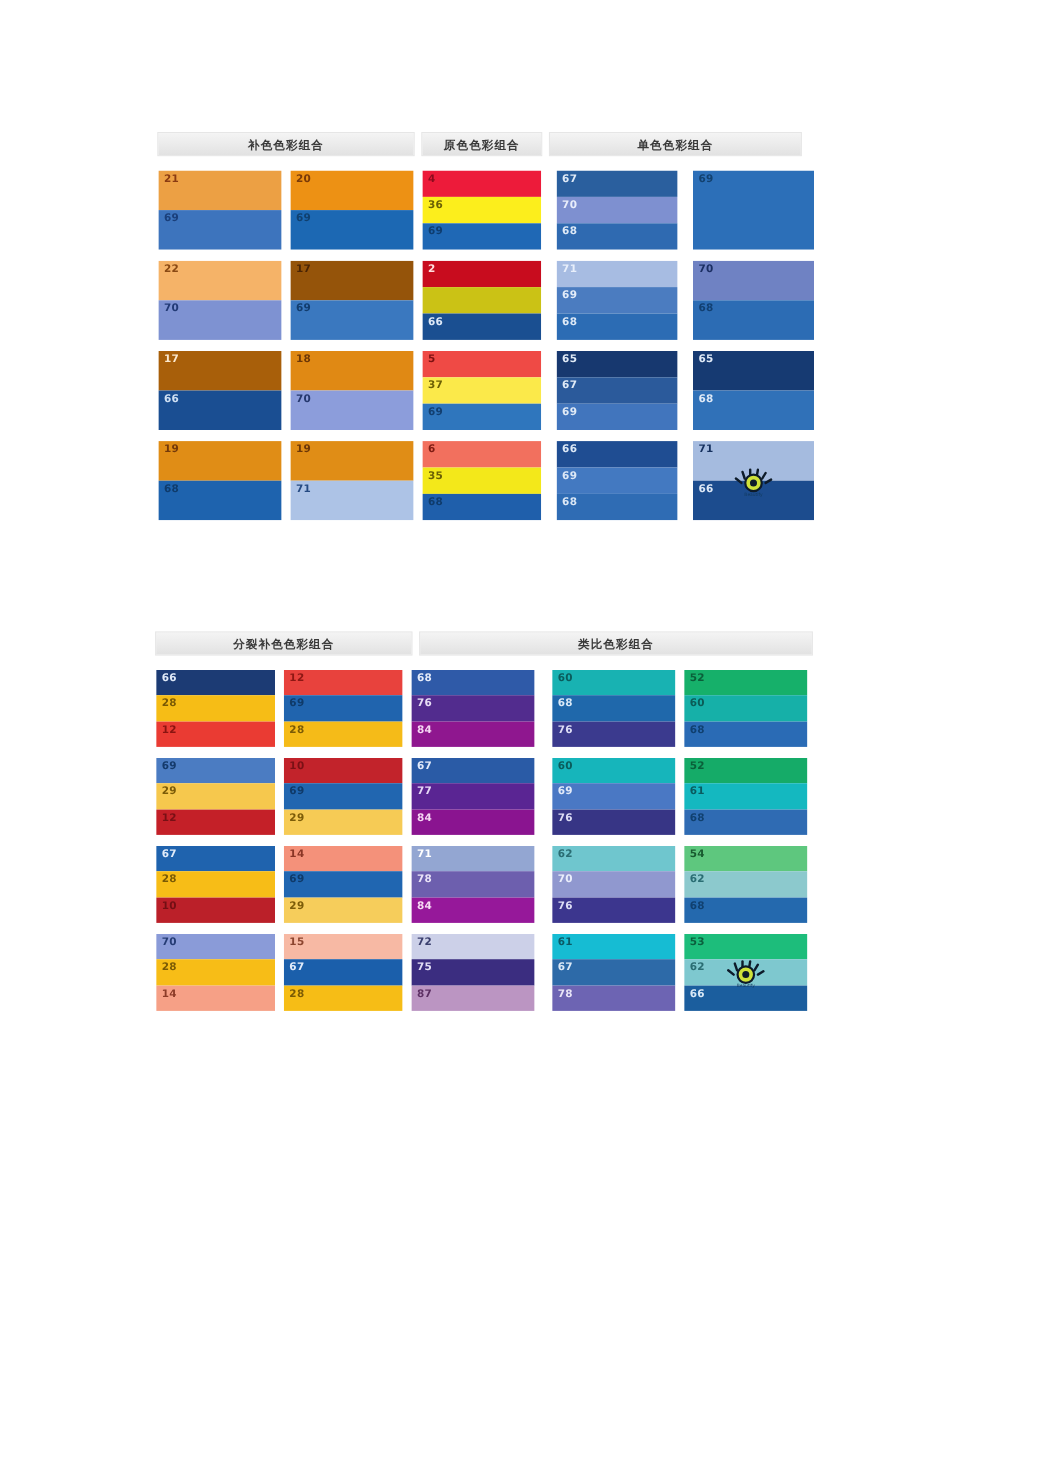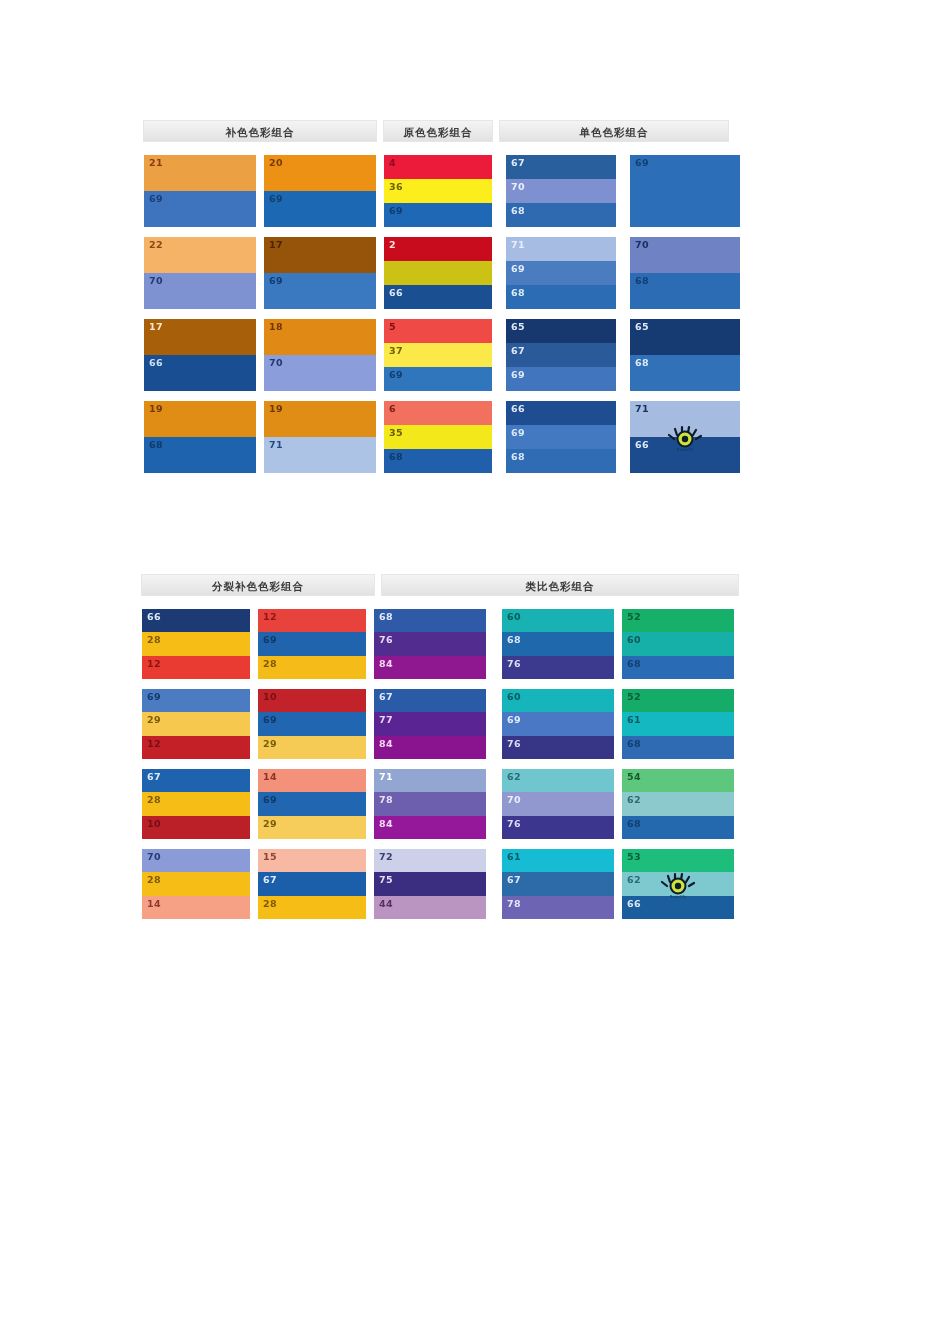--- a/index.html
+++ b/index.html
@@ -616,21 +616,21 @@
           </div>
           <div class="card-slot" style="margin-right: 14px;">
             <div class="card" style="width: 114px; height: 72px;">
               <div class="band" style="background: rgb(204, 208, 232);">
                 <span class="band-label" style="color: rgb(58, 63, 110);">72</span>
               </div>
               <div class="band" style="background: rgb(59, 45, 128);">
                 <span class="band-label" style="color: rgb(227, 223, 245);">75</span>
               </div>
               <div class="band" style="background: rgb(187, 149, 194);">
-                <span class="band-label" style="color: rgb(92, 47, 99);">44</span>
+                <span class="band-label" style="color: rgb(92, 47, 99);">87</span>
               </div>
             </div>
           </div>
           <div class="card-slot" style="margin-right: 6px;">
             <div class="card" style="width: 114px; height: 72px;">
               <div class="band" style="background: rgb(22, 188, 211);">
                 <span class="band-label" style="color: rgb(11, 90, 102);">61</span>
               </div>
               <div class="band" style="background: rgb(45, 106, 168);">
                 <span class="band-label" style="color: rgb(220, 233, 247);">67</span>

